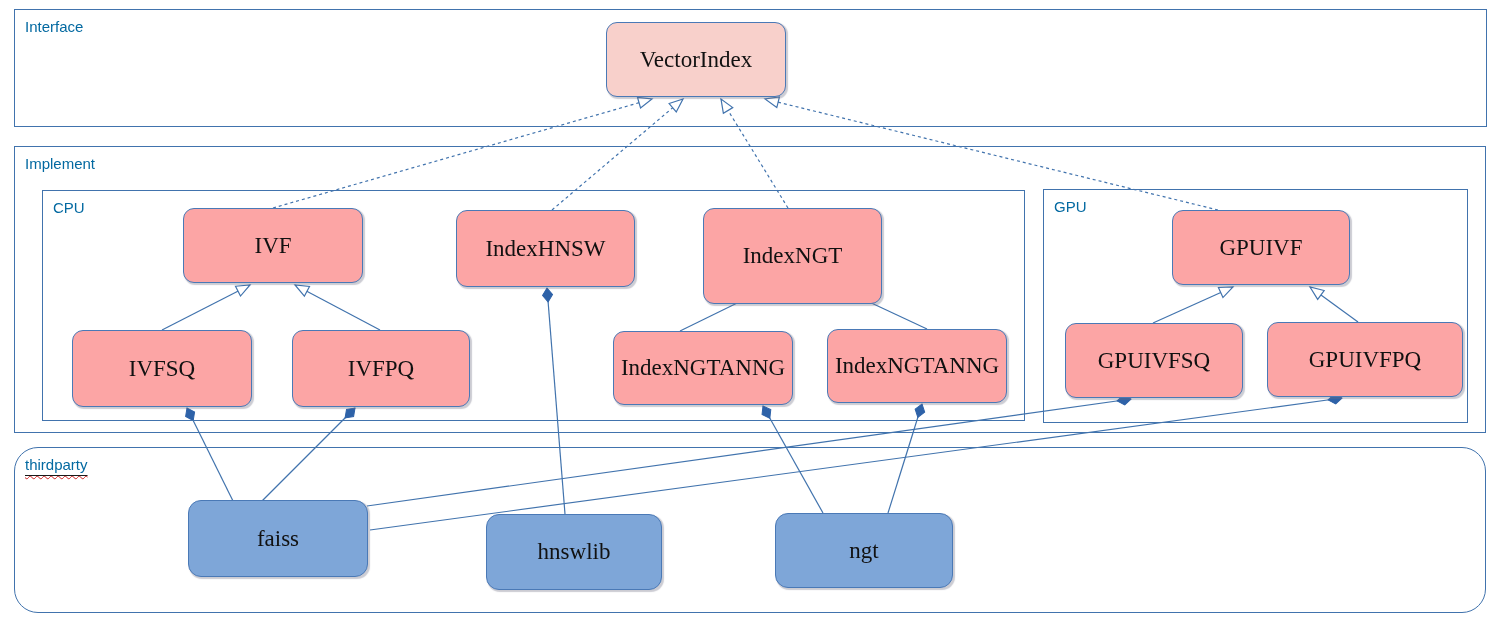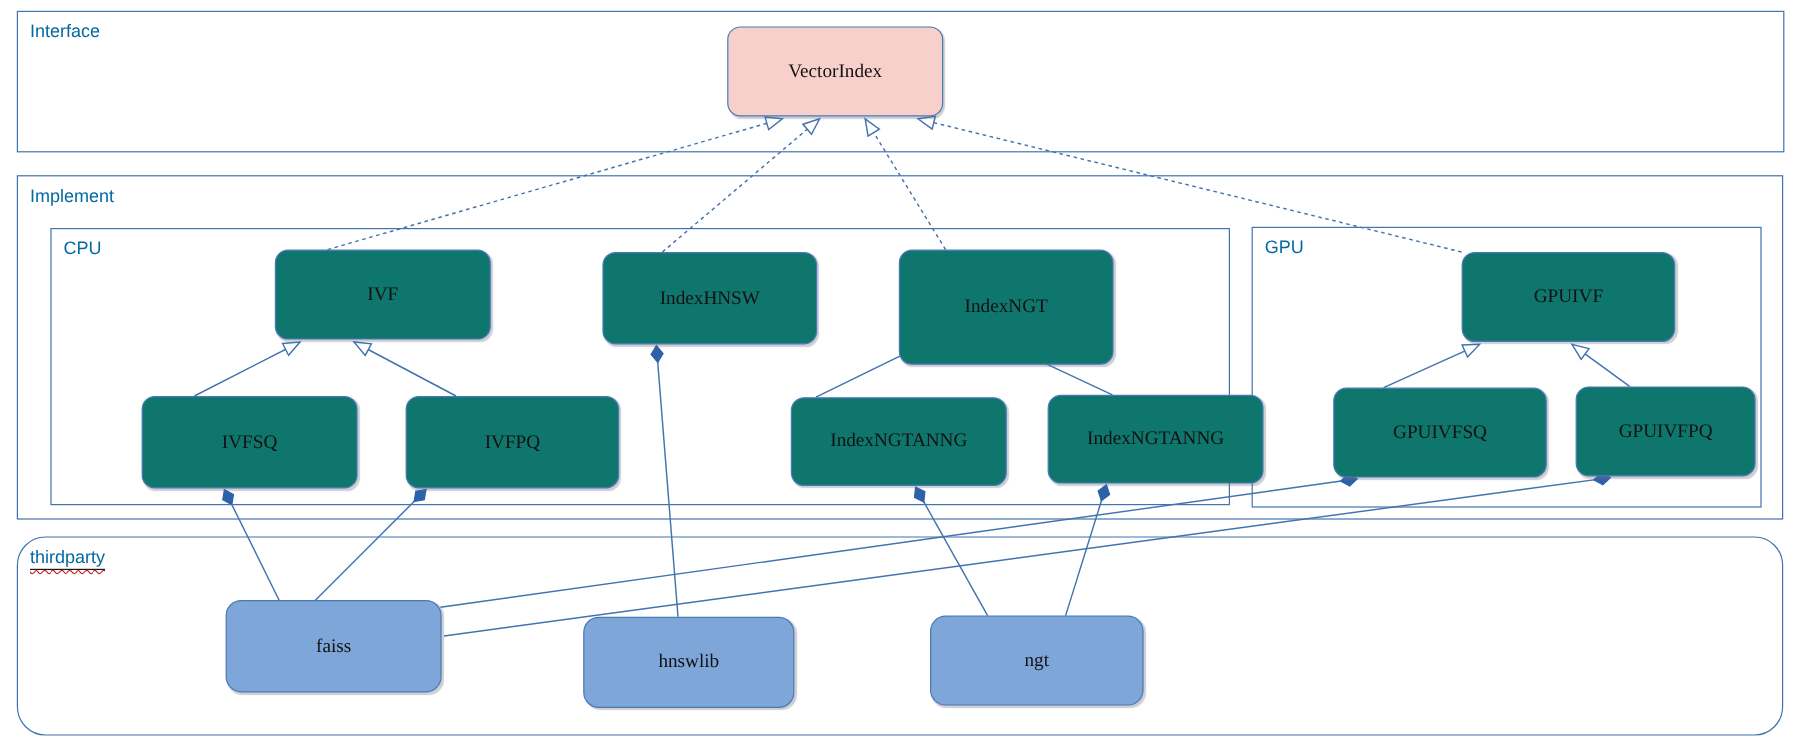--- a/index.html
+++ b/index.html
@@ -38,26 +38,26 @@
   #c-cpu{left:42px;top:190px;width:983px;height:231px;}
   #c-gpu{left:1043px;top:189px;width:425px;height:234px;}
   #c-thirdparty{left:14px;top:447px;width:1472px;height:166px;border-radius:24px;}
   .node{
     position:absolute;
     box-sizing:border-box;
     border:1.3px solid #4a79b6;
     border-radius:11px;
     display:flex;align-items:center;justify-content:center;
     font-family:"Liberation Serif", serif;
-    font-size:16px;
+    font-size:23px;
     color:#111111;
     box-shadow:1.5px 1.5px 1px rgba(110,110,130,0.35);
     cursor:default;
   }
-  .node.impl{background:#0f766e;margin-left:46px;}
+  .node.impl{background:#fca5a5;}
   .node.interface{background:#f8d0cb;}
   .node.lib{background:#7ea6d8;border-radius:13px;}
   #edges{position:absolute;left:0;top:0;width:1503px;height:628px;pointer-events:none;}
   #edges line{stroke:#4173ad;stroke-width:1.2;fill:none;}
   #edges line.dashed{stroke-dasharray:3 3;}
 </style>
 </head>
 <body>
 
 <div id="canvas">
@@ -136,21 +136,21 @@
       </div>
       <div class="node impl" style="left: 613px; top: 331px; width: 180px; height: 74px;">
         <span>IndexNGTANNG</span>
       </div>
       <div class="node impl" style="left: 827px; top: 329px; width: 180px; height: 74px;">
         <span>IndexNGTANNG</span>
       </div>
       <div class="node impl" style="left: 1065px; top: 323px; width: 178px; height: 75px; align-items: center;">
         <span>GPUIVFSQ</span>
       </div>
-      <div class="node impl" style="left: 1267px; top: 322px; width: 150px; height: 75px;">
+      <div class="node impl" style="left: 1267px; top: 322px; width: 196px; height: 75px;">
         <span>GPUIVFPQ</span>
       </div>
       <div class="node lib" style="left: 188px; top: 500px; width: 180px; height: 77px; text-align: right;">
         <span>faiss</span>
       </div>
       <div class="node lib" style="left: 486px; top: 514px; width: 176px; height: 76px;">
         <span>hnswlib</span>
       </div>
       <div class="node lib" style="left: 775px; top: 513px; width: 178px; height: 75px;">
         <span>ngt</span>

